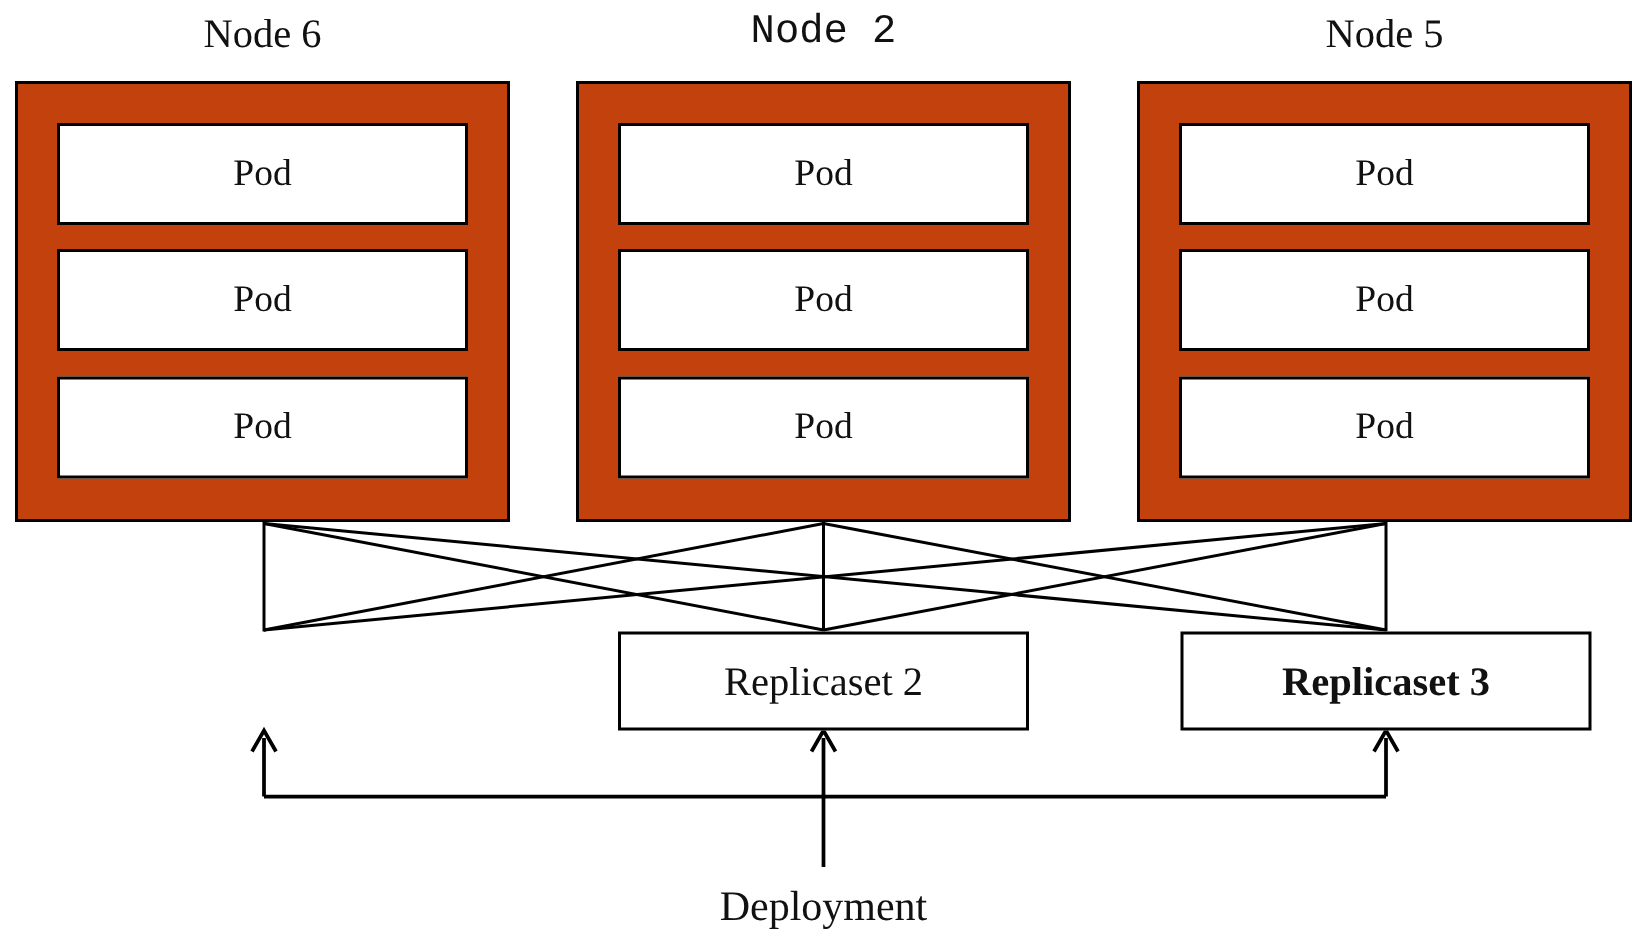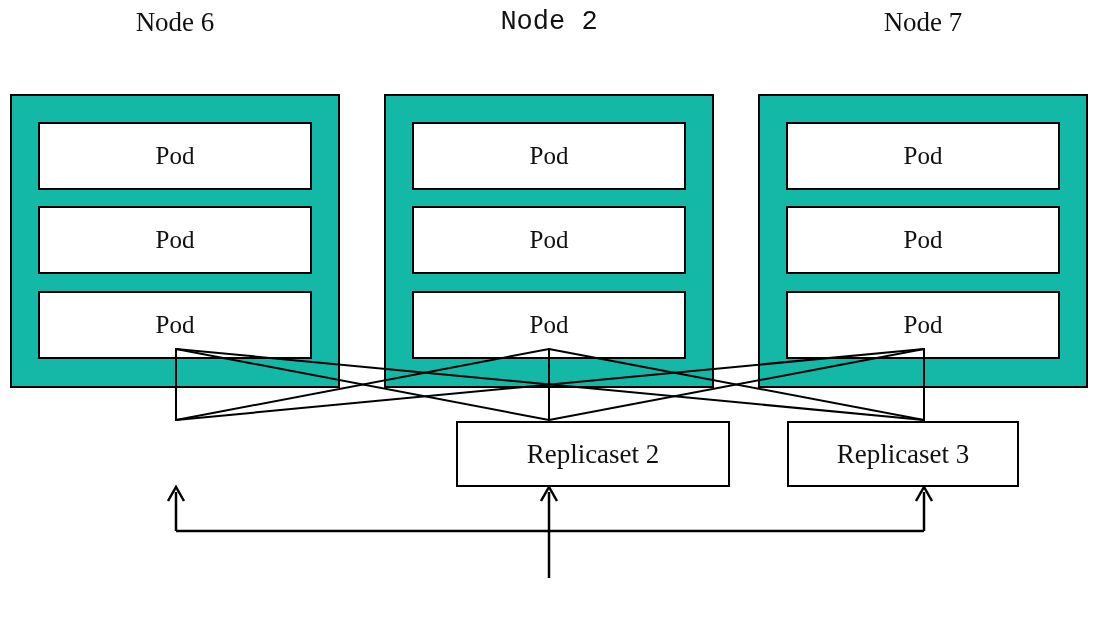--- a/index.html
+++ b/index.html
@@ -20,23 +20,22 @@
     position: absolute;
     text-align: center;
     font-size: 27px;
     line-height: 34px;
     color: #111111;
     white-space: nowrap;
   }
   .node-box {
     position: absolute;
     border: 2px solid #000000;
-    background: #14b8a6;
+    background: #c2410c;
     box-sizing: border-box;
-    margin-top: 40px;
   }
   .pod-box {
     position: absolute;
     border: 2px solid #000000;
     background: #ffffff;
     box-sizing: border-box;
     display: flex;
     align-items: center;
     justify-content: center;
     font-size: 25px;
@@ -75,21 +74,21 @@
     fill: none;
   }
 </style>
 </head>
 <body>
 
 <div id="diagram-root">
 
   <div class="node-title" style="left:10px; top:5px; width:330px;">Node 6</div>
   <div class="node-title" style="left:384px; top:5px; width:330px;font-family:Liberation Mono, monospace;">Node 2</div>
-  <div class="node-title" style="left:758px; top:5px; width:330px;">Node 7</div>
+  <div class="node-title" style="left:758px; top:5px; width:330px;">Node 5</div>
 
   <div class="node-box" style="left:10px; top:54px; width:330px; height:294px;">
     <div class="pod-box" style="left:26px; top:26px; width:274px; height:68px;">Pod</div>
     <div class="pod-box" style="left:26px; top:110px; width:274px; height:68px;">Pod</div>
     <div class="pod-box" style="left:26px; top:195px; width:274px; height:68px;">Pod</div>
   </div>
 
   <div class="node-box" style="left:384px; top:54px; width:330px; height:294px;">
     <div class="pod-box" style="left:26px; top:26px; width:274px; height:68px;">Pod</div>
     <div class="pod-box" style="left:26px; top:110px; width:274px; height:68px;">Pod</div>
@@ -123,17 +122,18 @@
     <line x1="549" y1="531" x2="549" y2="492" stroke-width="2.5"></line>
     <line x1="924" y1="531" x2="924" y2="492" stroke-width="2.5"></line>
 
     <path d="M 168,501 L 176,487 L 184,501" stroke-width="2.5"></path>
     <path d="M 541,501 L 549,487 L 557,501" stroke-width="2.5"></path>
     <path d="M 916,501 L 924,487 L 932,501" stroke-width="2.5"></path>
 
     <line x1="549" y1="531" x2="549" y2="578" stroke-width="2.5"></line>
   </svg>
 
-  <div class="rs-box" style="left:412px; top:421px; width:274px; height:66px;margin-left:44px;">Replicaset 2</div>
-  <div class="rs-box" style="left:787px; top:421px; width:232px; height:66px;">Replicaset 3</div>
+  <div class="rs-box" style="left:412px; top:421px; width:274px; height:66px;">Replicaset 2</div>
+  <div class="rs-box" style="left:787px; top:421px; width:274px; height:66px;font-weight:bold;">Replicaset 3</div>
 
+  <div class="deployment-label" style="left:349px; top:588px; width:400px;">Deployment</div>
 
 </div>
 
 </body></html>

